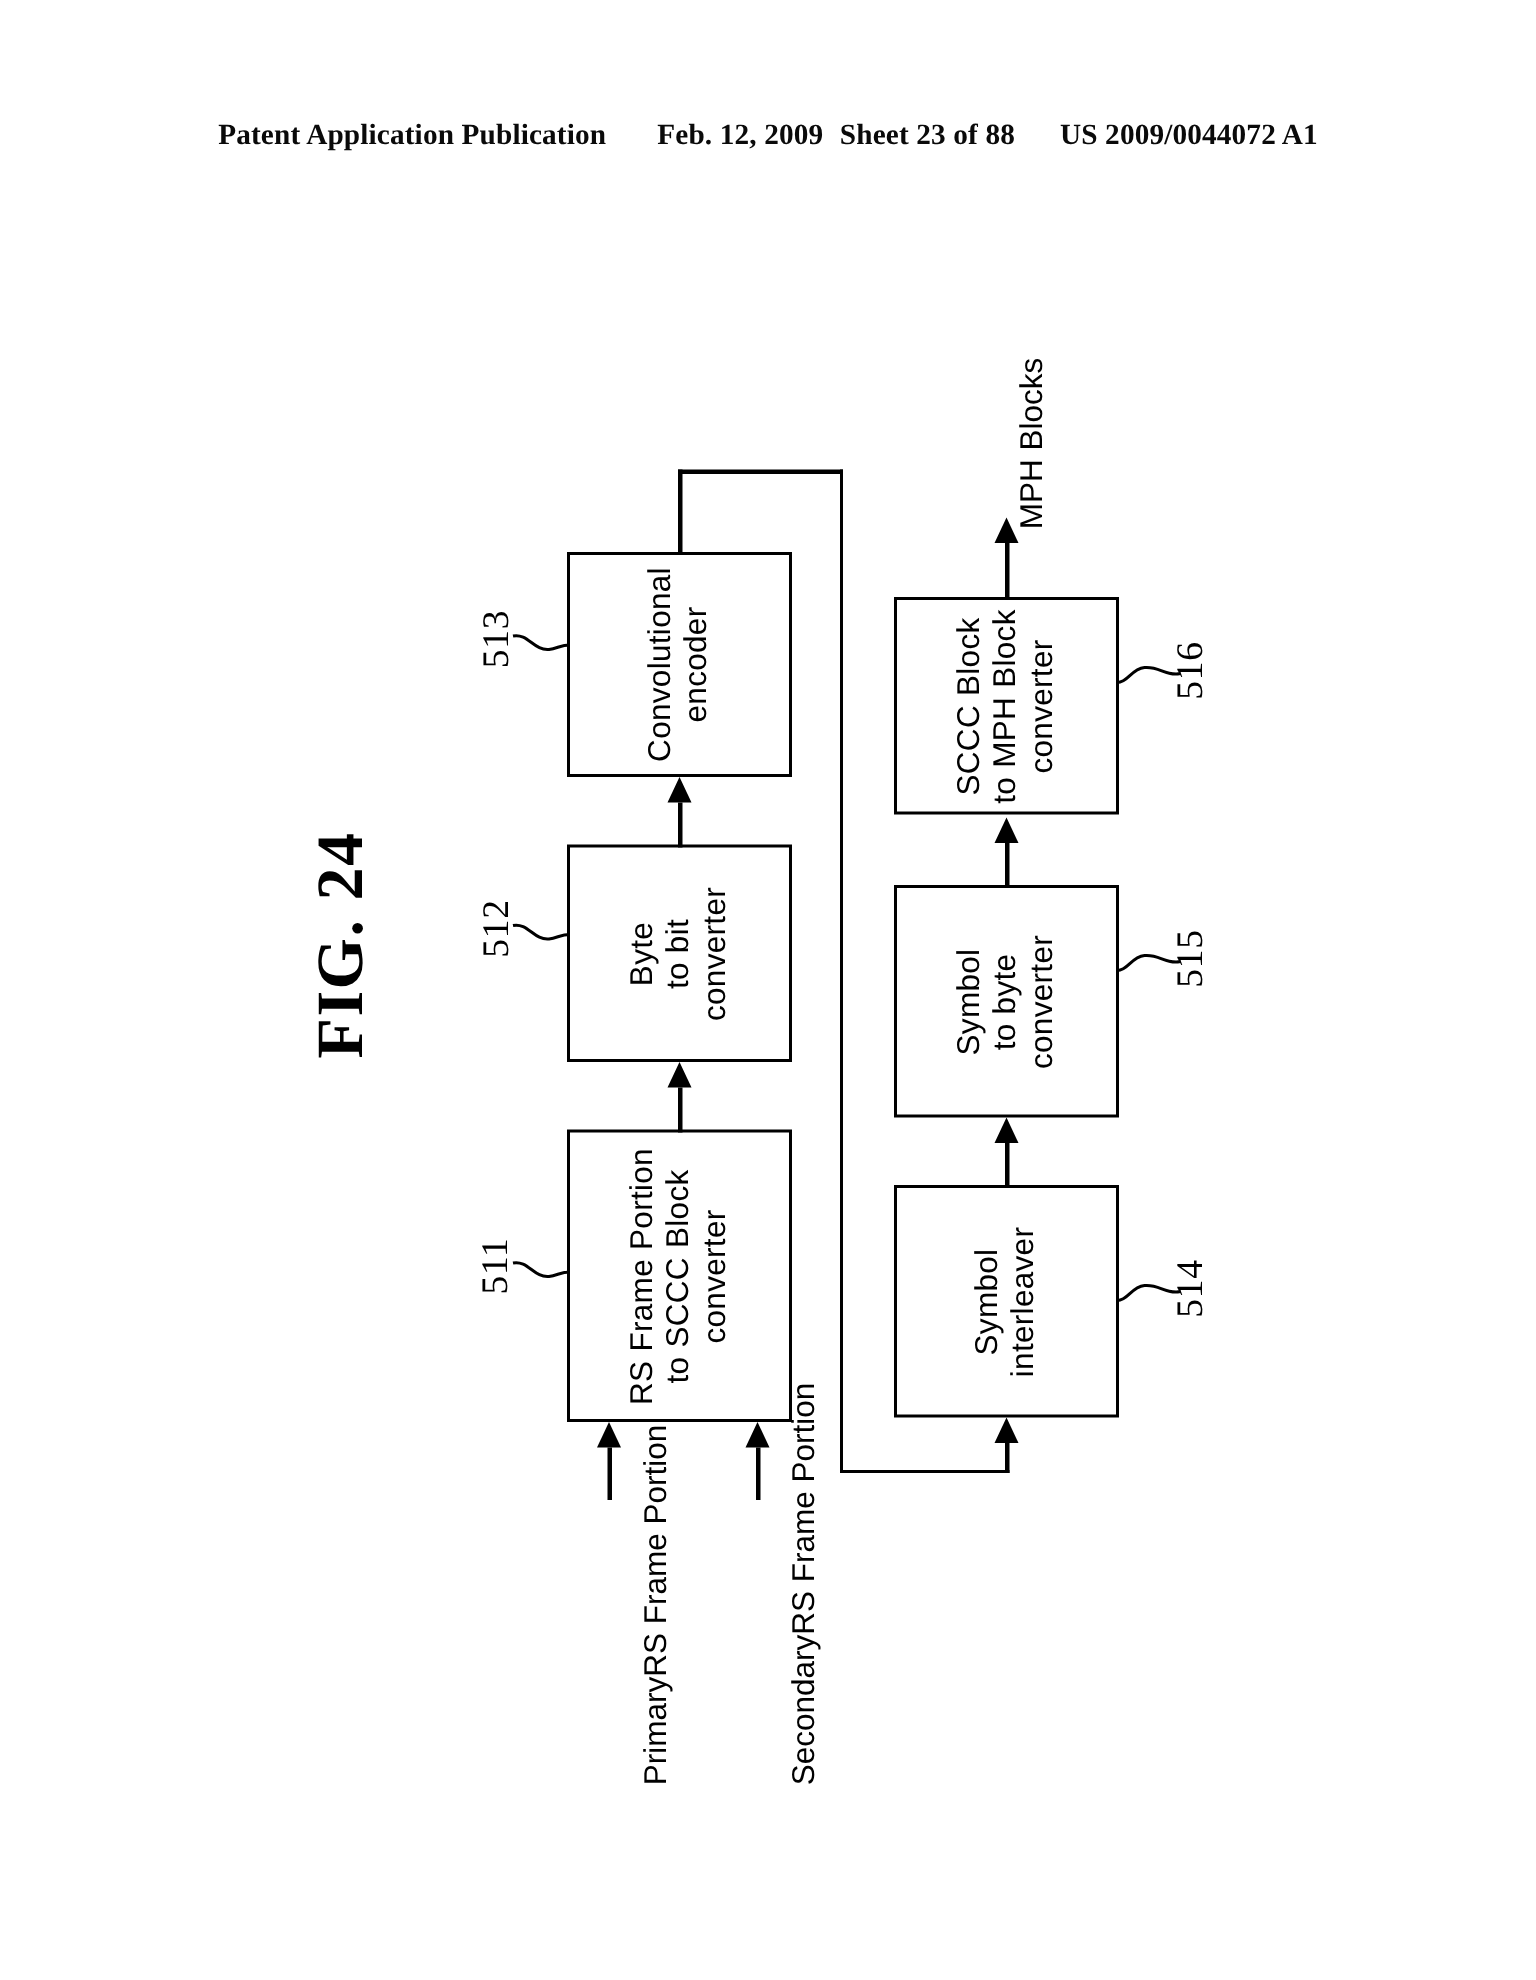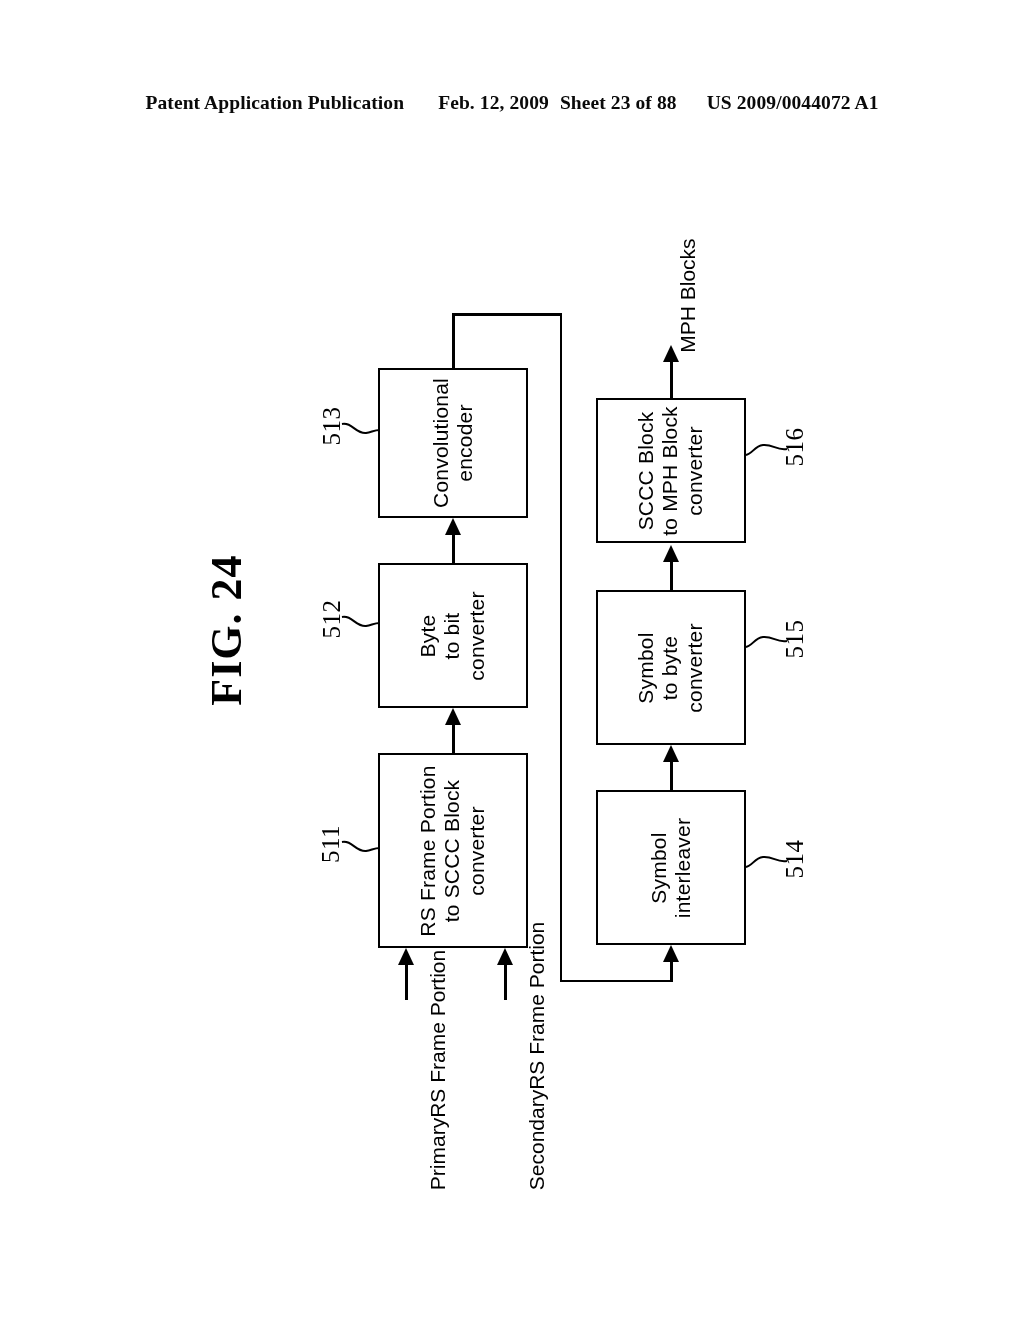--- a/index.html
+++ b/index.html
@@ -13,21 +13,21 @@
     position: relative;
     font-family: "Liberation Sans", sans-serif;
     color: #000000;
     overflow: hidden;
   }
 
   
   #page-header {
     position: absolute;
     left: 0;
-    top: 92px;
+    top: 80px;
     width: 1024px;
     text-align: center;
     font-family: "Liberation Serif", serif;
     font-weight: bold;
     font-size: 19.5px;
     letter-spacing: 0.1px;
     white-space: nowrap;
     color: #0a0a0a;
   }
   #page-header .seg { display: inline-block; }

